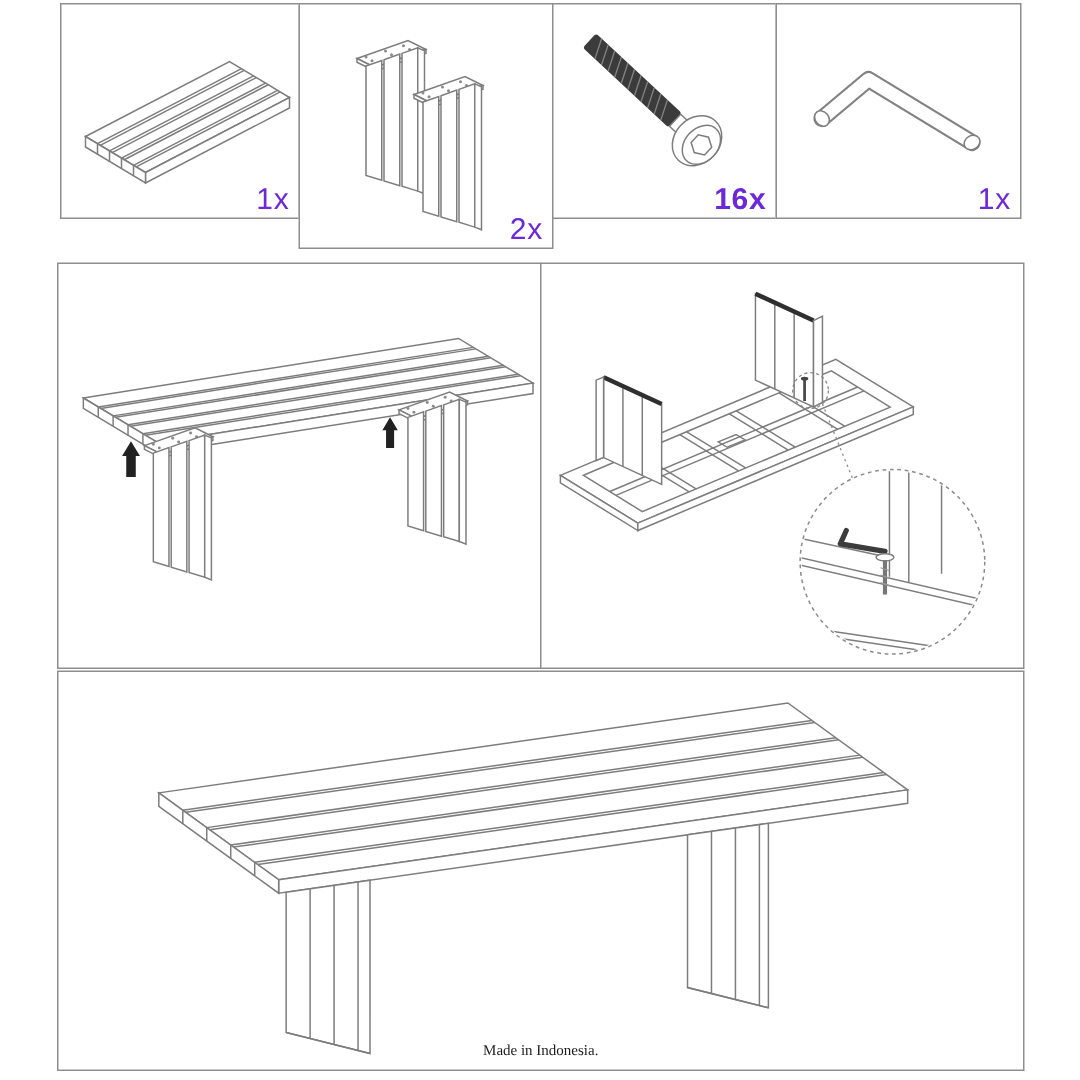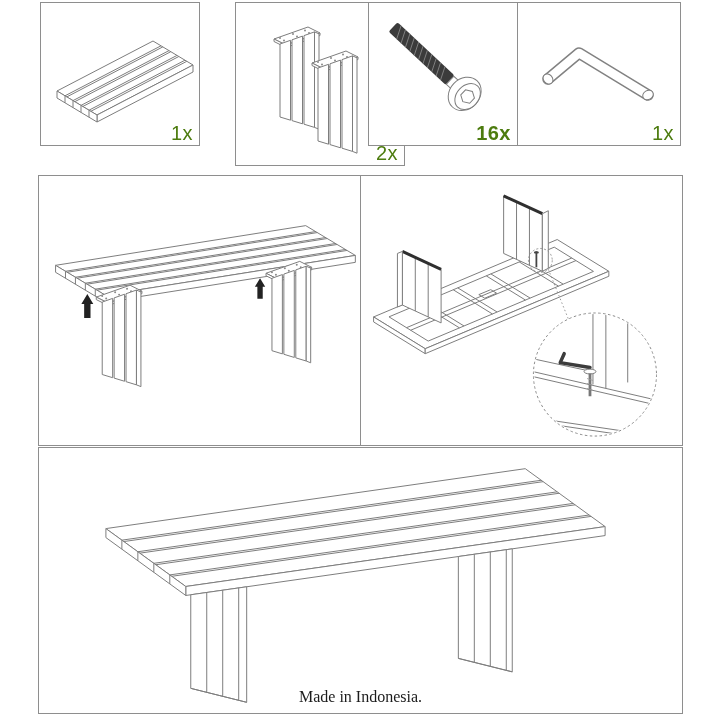--- a/index.html
+++ b/index.html
@@ -1,23 +1,23 @@
 <!DOCTYPE html>
 <html><head>
 <meta charset="utf-8">
 <style>
   html,body{margin:0;padding:0;background:#ffffff;}
   .sheet{position:relative;width:720px;height:720px;background:#ffffff;overflow:hidden;
          font-family:"Liberation Sans",sans-serif;}
   .cell{position:absolute;border:1px solid #8e8e8e;background:#ffffff;box-sizing:border-box;}
   .cell svg{position:absolute;left:0;top:0;width:100%;height:100%;}
-  .qty{position:absolute;right:6px;bottom:1px;font-size:20px;color:#4d7c0f;
+  .qty{position:absolute;right:6px;bottom:1px;font-size:20px;color:#6d28d9;
        letter-spacing:0.5px;line-height:1.1;}
   .made-in{position:absolute;left:50%;bottom:7px;transform:translateX(-50%);
-           font-family:"Liberation Serif",serif;font-size:16px;color:#1c1c1c;white-space:nowrap;}
+           font-family:"Liberation Serif",serif;font-size:10px;color:#1c1c1c;white-space:nowrap;}
   
   .ln{stroke:#7d7d7d;stroke-width:1;fill:none;}
   .fw{stroke:#7d7d7d;stroke-width:1;fill:#ffffff;}
   .dk{stroke:#2f2f2f;}
 </style>
 </head>
 <body>
 
 <div class="sheet">
 
@@ -37,21 +37,21 @@
           <line class="ln" x1="49.8" y1="108.3" x2="145.8" y2="58.3"></line>
         <line class="ln" x1="24" y1="92.8" x2="24" y2="99.8"></line>
           <line class="ln" x1="32" y1="97.6" x2="32" y2="104.6"></line>
         <line class="ln" x1="40" y1="102.4" x2="40" y2="109.4"></line>
           <line class="ln" x1="48" y1="107.2" x2="48" y2="114.2"></line>
       </g>
     </svg>
     <span class="qty">1x</span>
   </div>
 
-  <div class="cell" style="left:199px;top:2px;width:170px;height:164px;margin-left:36px;">
+  <div class="cell" style="left:199px;top:2px;width:170px;height:164px;">
     <svg viewBox="0 0 168 142">
       <defs>
         <g id="leg">
           <polygon class="fw" points="0,12 34,0 46,6 12,18"></polygon>
           <polygon class="fw" points="0,12 12,18 12,20.5 0,14.5"></polygon>
           <polygon class="fw" points="12,18 46,6 46,8.5 12,20.5"></polygon>
           <circle cx="6" cy="11" r="1" fill="#8a8a8a"></circle>
             <circle cx="10" cy="13.5" r="1" fill="#8a8a8a"></circle>
           <circle cx="19" cy="7" r="1" fill="#8a8a8a"></circle>
             <circle cx="23" cy="9.5" r="1" fill="#8a8a8a"></circle>

